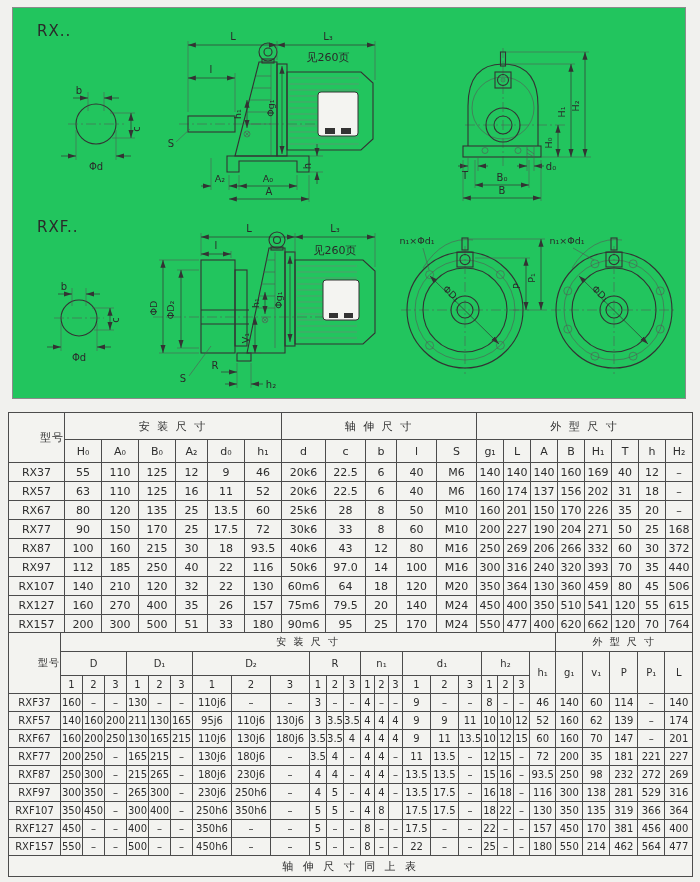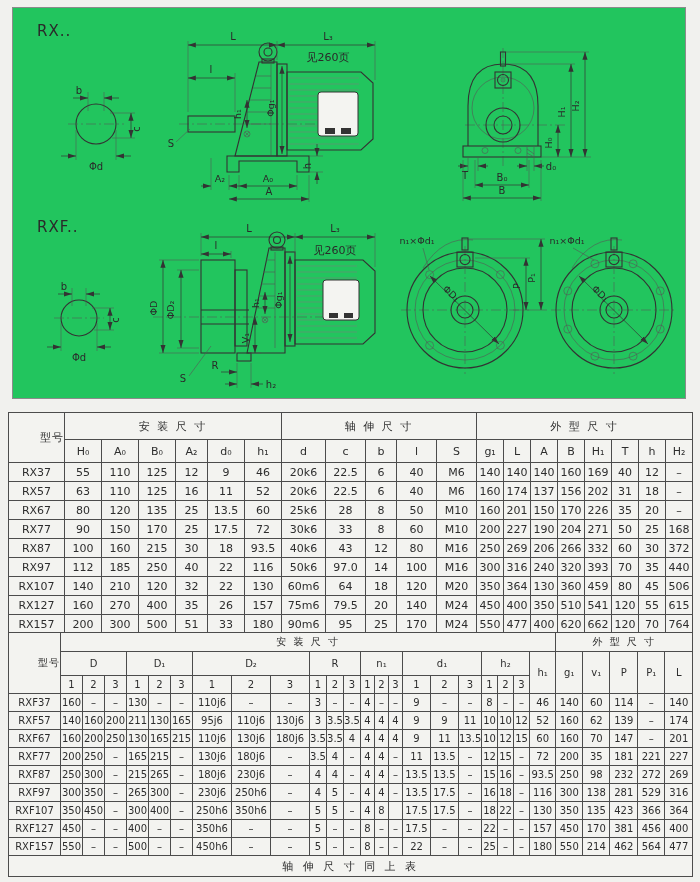--- a/index.html
+++ b/index.html
@@ -870,21 +870,21 @@
             <td></td>
             <td>17.5</td>
             <td>17.5</td>
             <td>–</td>
             <td>18</td>
             <td>22</td>
             <td>–</td>
             <td>130</td>
             <td>350</td>
             <td>135</td>
-            <td>423</td>
+            <td>319</td>
             <td>366</td>
             <td>364</td>
           </tr>
           <tr>
             <td class="model">RXF127</td>
             <td>450</td>
             <td>–</td>
             <td>–</td>
             <td>400</td>
             <td>–</td>

